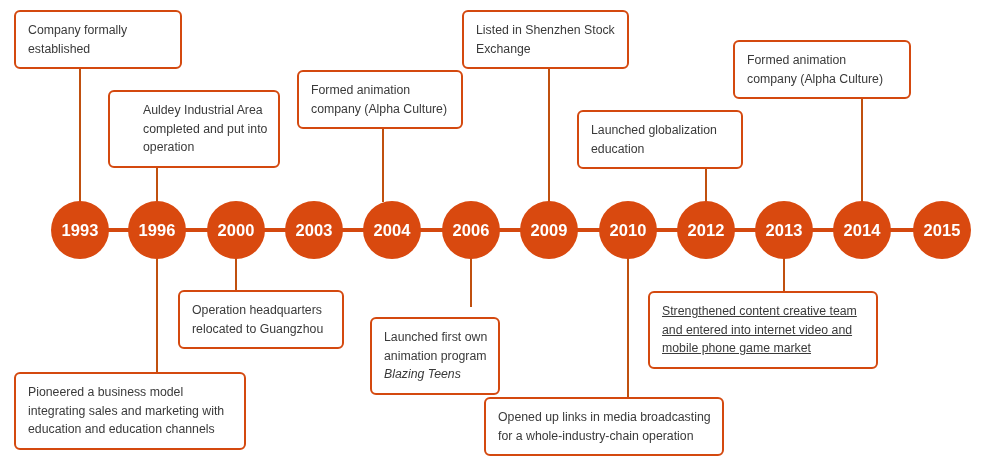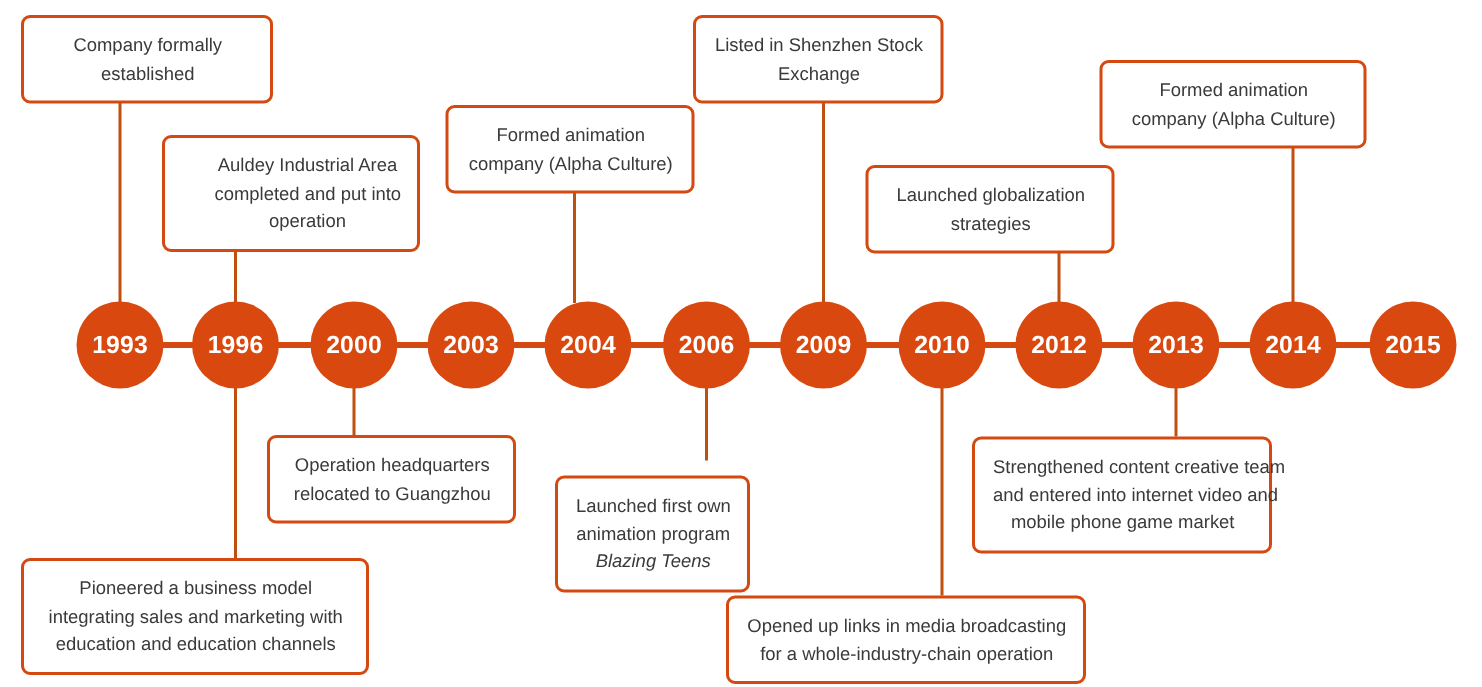--- a/index.html
+++ b/index.html
@@ -57,21 +57,20 @@
     position: absolute;
     box-sizing: border-box;
     background: #ffffff;
     border: 2px solid #D4490F;
     border-radius: 6px;
     color: #3a3a3a;
     font-size: 12.3px;
     line-height: 1.52;
     padding: 9px 11px 9px 12px;
     z-index: 4;
-    text-align: center;
   }
   .callout .ln {
     display: block;
     white-space: nowrap;
   }
   .callout .ln.it {
     font-style: italic;
   }
 </style>
 </head>
@@ -155,21 +154,21 @@
       <div class="callout" style="left: 297px; top: 70px; width: 166px; min-height: 51px;">
         <span class="ln">Formed animation</span>
         <span class="ln">company (Alpha Culture)</span>
       </div>
       <div class="callout" style="left: 462px; top: 10px; width: 167px; min-height: 51px;">
         <span class="ln">Listed in Shenzhen Stock</span>
         <span class="ln">Exchange</span>
       </div>
       <div class="callout" style="left: 577px; top: 110px; width: 166px; min-height: 51px;">
         <span class="ln">Launched globalization</span>
-        <span class="ln">strategies</span>
+        <span class="ln">education</span>
       </div>
       <div class="callout" style="left: 733px; top: 40px; width: 178px; min-height: 51px;">
         <span class="ln">Formed animation</span>
         <span class="ln">company (Alpha Culture)</span>
       </div>
       <div class="callout" style="left: 14px; top: 372px; width: 232px; min-height: 74px;">
         <span class="ln">Pioneered a business model</span>
         <span class="ln">integrating sales and marketing with</span>
         <span class="ln">education and education channels</span>
       </div>
@@ -179,19 +178,19 @@
       </div>
       <div class="callout" style="left: 370px; top: 317px; width: 130px; min-height: 67px;">
         <span class="ln">Launched first own</span>
         <span class="ln">animation program</span>
         <span class="ln it">Blazing Teens</span>
       </div>
       <div class="callout" style="left: 484px; top: 397px; width: 240px; min-height: 51px;">
         <span class="ln">Opened up links in media broadcasting</span>
         <span class="ln">for a whole-industry-chain operation</span>
       </div>
-      <div class="callout" style="left: 648px; top: 291px; width: 200px; min-height: 72px;">
+      <div class="callout" style="left: 648px; top: 291px; width: 230px; min-height: 72px; text-decoration: underline;">
         <span class="ln">Strengthened content creative team</span>
         <span class="ln">and entered into internet video and</span>
         <span class="ln">mobile phone game market</span>
       </div>
     </div>
 </div>
 
 </body></html>

